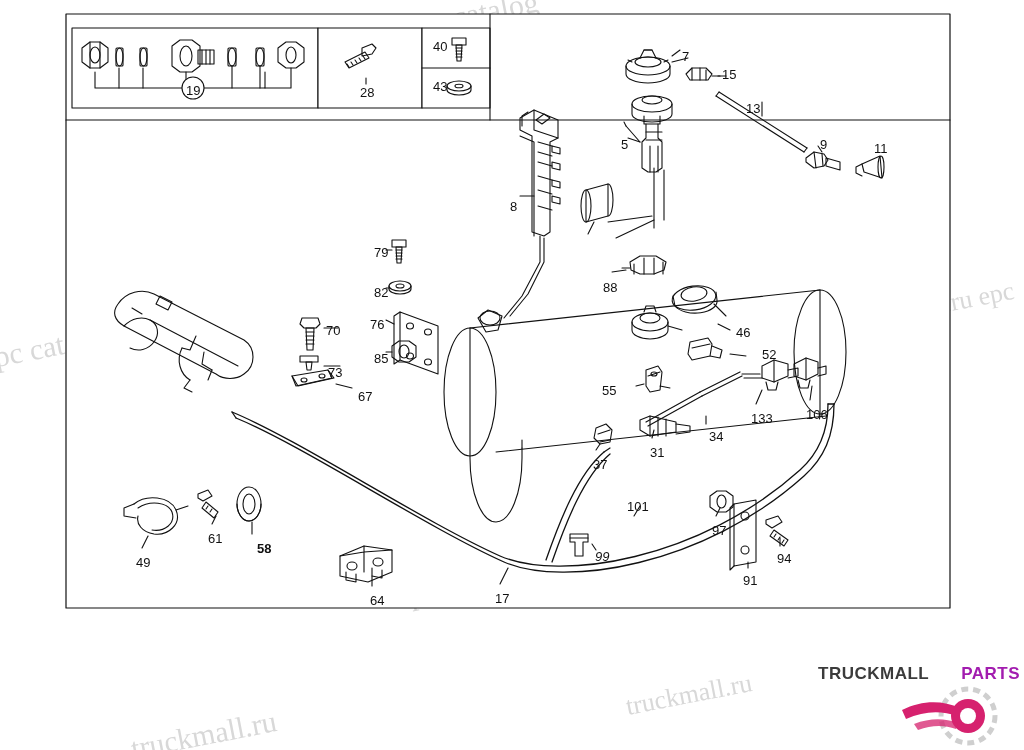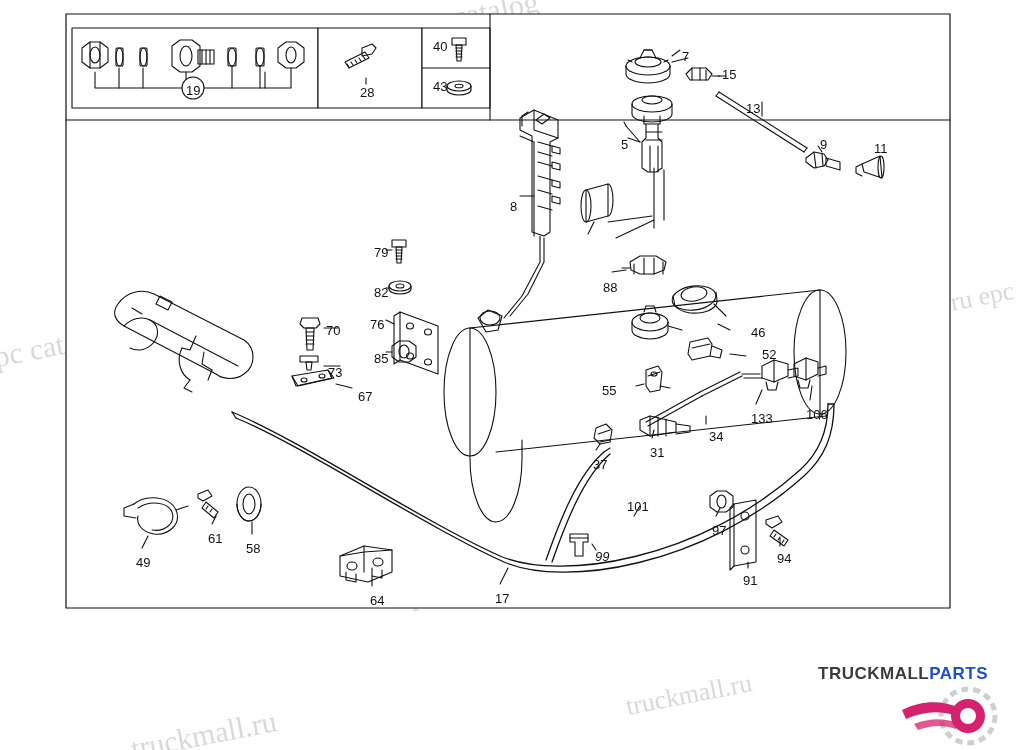--- a/index.html
+++ b/index.html
@@ -56,21 +56,22 @@
   #brand .bt {
     position: absolute;
     top: 0; left: 0;
     font-family: "Liberation Sans", sans-serif;
     font-weight: bold;
     font-size: 17px;
     letter-spacing: 0.5px;
     color: #3b3b3b;
   }
   #brand .bt span.accent {
-    color: #1d4ed8;
+    color: #a21caf;
+    margin-left: 32px;
   }
 </style>
 </head>
 <body>
 
 <div id="stage">
 
   <div id="watermarks">
       <div class="wm wm-big" style="left: 250px; top: 12px; transform: rotate(-11deg);">truckmall.ru epc catalog</div>
       <div class="wm" style="left: 505px; top: 120px; transform: rotate(-11deg);">epc catalog</div>
@@ -477,38 +478,38 @@
       <div class="lbl" style="left: 621px; top: 138px;">5</div>
       <div class="lbl" style="left: 510px; top: 200px;">8</div>
       <div class="lbl" style="left: 603px; top: 281px;">88</div>
       <div class="lbl" style="left: 374px; top: 246px;">79</div>
       <div class="lbl" style="left: 374px; top: 286px;">82</div>
       <div class="lbl" style="left: 370px; top: 318px;">76</div>
       <div class="lbl" style="left: 374px; top: 352px;">85</div>
       <div class="lbl" style="left: 326px; top: 324px;">70</div>
       <div class="lbl" style="left: 328px; top: 366px;">73</div>
       <div class="lbl" style="left: 358px; top: 390px;">67</div>
-      <div class="lbl" style="left: 736px; top: 326px; margin-left: 15px;">46</div>
+      <div class="lbl" style="left: 736px; top: 326px;">46</div>
       <div class="lbl" style="left: 747px; top: 348px; margin-left: 15px;">52</div>
       <div class="lbl" style="left: 602px; top: 384px;">55</div>
       <div class="lbl" style="left: 751px; top: 412px;">133</div>
       <div class="lbl" style="left: 806px; top: 408px;">106</div>
       <div class="lbl" style="left: 709px; top: 430px;">34</div>
       <div class="lbl" style="left: 650px; top: 446px;">31</div>
       <div class="lbl" style="left: 593px; top: 458px;">37</div>
       <div class="lbl" style="left: 627px; top: 500px;">101</div>
       <div class="lbl" style="left: 712px; top: 524px;">97</div>
       <div class="lbl" style="left: 777px; top: 552px;">94</div>
       <div class="lbl" style="left: 743px; top: 574px;">91</div>
       <div class="lbl" style="left: 595px; top: 550px; font-style: italic;">99</div>
       <div class="lbl" style="left: 495px; top: 592px;">17</div>
       <div class="lbl" style="left: 370px; top: 594px;">64</div>
       <div class="lbl" style="left: 136px; top: 556px;">49</div>
       <div class="lbl" style="left: 208px; top: 532px;">61</div>
-      <div class="lbl" style="left: 246px; top: 542px;">58</div>
+      <div class="lbl" style="left: 257px; top: 542px; font-weight: bold;">58</div>
     </div>
 
   <div id="brand">
     <div class="bt">
       <span>TRUCKMALL</span><span class="accent">PARTS</span>
     </div>
     <svg width="190" height="62" style="position:absolute;left:24px;top:20px" viewBox="0 0 190 62" xmlns="http://www.w3.org/2000/svg">
       <g>
         <circle cx="126" cy="32" r="27" fill="none" stroke="#cfcfcf" stroke-width="5" stroke-dasharray="7 5"></circle>
         <circle cx="126" cy="32" r="17" fill="#d6216e"></circle>

